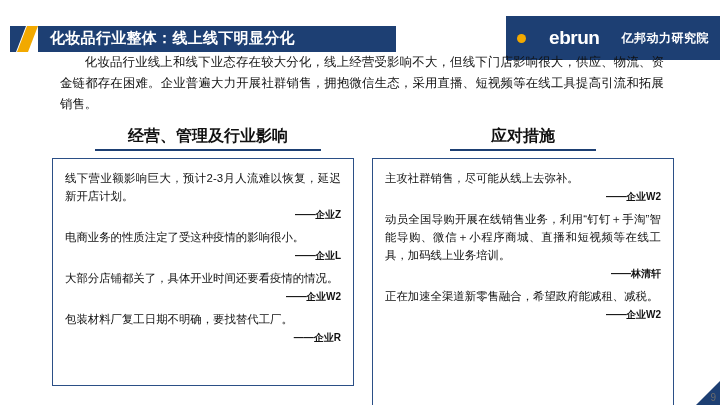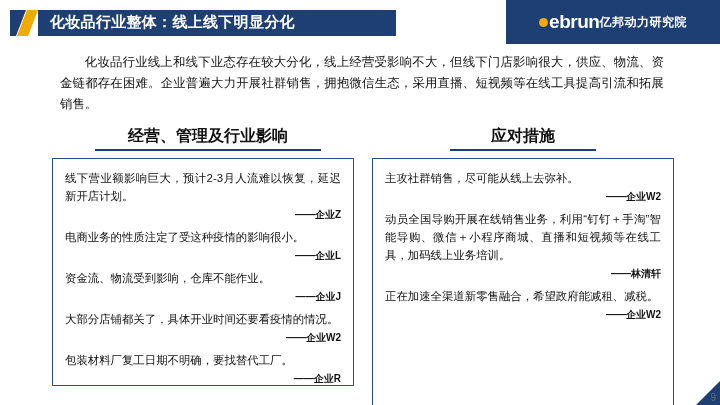--- a/index.html
+++ b/index.html
@@ -12,21 +12,21 @@
     height: 405px;
     font-family: "Liberation Sans", sans-serif;
     color: #1a1a1a;
     position: relative;
     overflow: hidden;
   }
 
   
   .header {
     position: absolute;
-    left: 0; top: 0;
+    left: 0; top: 16px;
     width: 720px;
     height: 44px;
   }
   .header-bar {
     position: absolute;
     left: 38px; top: 10px;
     width: 358px; height: 26px;
     background: #1d3f73;
   }
   .header-title {
@@ -45,21 +45,21 @@
     width: 30px; height: 30px;
   }
   .logo-box {
     position: absolute;
     right: 0; top: 0;
     width: 214px; height: 44px;
     background: #1d3f73;
     display: flex;
     align-items: center;
     justify-content: center;
-    gap: 0;
+    gap: 22px;
   }
   .logo-text {
     color: #ffffff;
     font-size: 19px;
     font-weight: bold;
     letter-spacing: -0.5px;
   }
   .logo-sub {
     color: #ffffff;
     font-size: 12px;
@@ -185,24 +185,20 @@
   <div class="box-inner">
     <div class="quote">
       <p>线下营业额影响巨大，预计2-3月人流难以恢复，延迟新开店计划。</p>
       <span class="attrib">——企业Z</span>
     </div>
     <div class="quote">
       <p>电商业务的性质注定了受这种疫情的影响很小。</p>
       <span class="attrib">——企业L</span>
     </div>
     <div class="quote">
-      <p>资金流、物流受到影响，仓库不能作业。</p>
-      <span class="attrib">——企业J</span>
-    </div>
-    <div class="quote">
       <p>大部分店铺都关了，具体开业时间还要看疫情的情况。</p>
       <span class="attrib">——企业W2</span>
     </div>
     <div class="quote">
       <p>包装材料厂复工日期不明确，要找替代工厂。</p>
       <span class="attrib">——企业R</span>
     </div>
   </div>
 </div>
 

